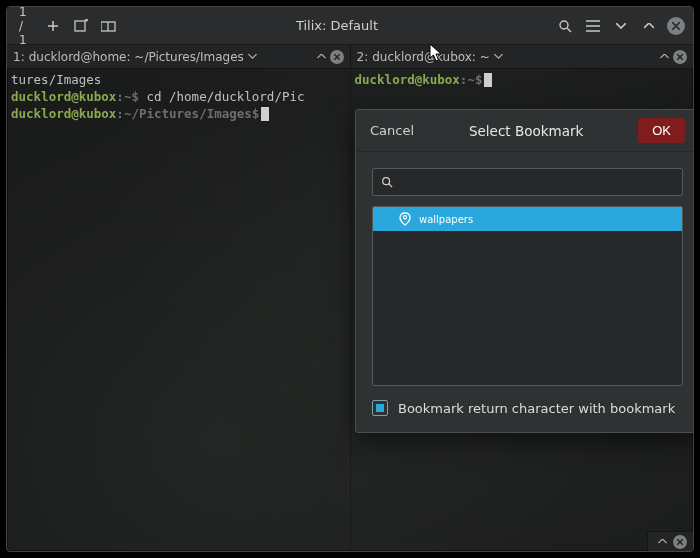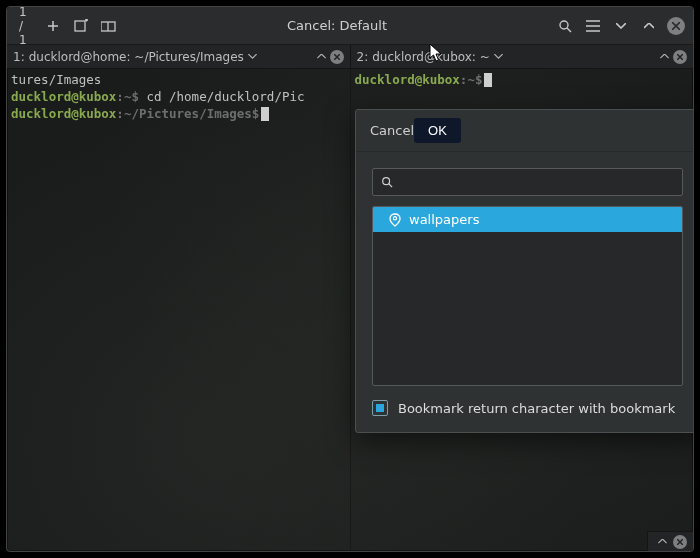--- a/index.html
+++ b/index.html
@@ -122,21 +122,21 @@
     z-index: 50;
   }
   .dialog-header {
     height: 42px; display: flex; align-items: center;
     padding: 0 14px;
     border-bottom: 1px solid #262829;
   }
   .dialog-header .cancel { color: #d0d0d0; cursor:pointer; font-size:13px;}
   .dialog-header .dtitle { flex:1; text-align:center; color:#e7e7e7; font-size:13.5px; }
   .ok-btn {
-    background: #0f172a;
+    background: #7f1d1d;
     color: #fff;
     border: none;
     border-radius: 3px;
     padding: 5px 14px;
     font-size: 13px;
     cursor: pointer;
   }
   .dialog-body { padding: 16px; }
   .search-field {
     display:flex; align-items:center;
@@ -147,21 +147,21 @@
   .search-field input {
     flex:1; background:transparent; border:none; outline:none;
     color:#d0d0d0; font-size:12.5px;
   }
   .listbox {
     border:1px solid #55595a; border-radius:2px;
     background:#262829; height: 180px; overflow:hidden;
   }
   .list-item {
     display:flex; align-items:center; gap:8px;
-    padding: 5px 16px; font-size:13px;
+    padding: 5px 26px; font-size:10px;
   }
   .list-item.selected { background:#2aa7dc; color:#fff; }
   .checkbox-row {
     display:flex; align-items:center; gap:10px; margin-top:14px;
     font-size:13px; color:#dcdcdc;
   }
   .checkbox {
     width:16px; height:16px; border:1px solid #7aa0ad;
     display:flex; align-items:center; justify-content:center;
     cursor:pointer; border-radius:2px;
@@ -194,21 +194,21 @@
             <path d="M11 1h3M12.5 -0.5v3" stroke="#c7c7c7" stroke-width="1.3"></path>
           </svg>
       </div>
       <div class="icon-btn">
         <svg width="16" height="12" viewBox="0 0 16 12">
             <rect x="0" y="2" width="14" height="9" fill="none" stroke="#c7c7c7" stroke-width="1.3"></rect>
             <line x1="7" y1="2" x2="7" y2="11" stroke="#c7c7c7" stroke-width="1.3"></line>
           </svg>
       </div>
     </div>
-    <div class="title">Cancel: Default</div>
+    <div class="title">Tilix: Default</div>
     <div class="right">
       <div class="icon-btn">
         <svg width="14" height="14" viewBox="0 0 14 14">
             <circle cx="6" cy="6" r="4" fill="none" stroke="#c7c7c7" stroke-width="1.4"></circle>
             <line x1="9" y1="9" x2="13" y2="13" stroke="#c7c7c7" stroke-width="1.4"></line>
           </svg>
       </div>
       <div class="icon-btn">
         <svg width="14" height="12" viewBox="0 0 14 12">
             <path d="M0 1h14M0 6h14M0 11h14" stroke="#c7c7c7" stroke-width="1.6"></path>
@@ -300,20 +300,21 @@
     </div>
   </div>
 
   <svg class="mouse-cursor" width="16" height="20" viewBox="0 0 16 20">
     <path d="M1 1 L1 15 L4.5 12 L7 18 L9.5 17 L7 11 L12 11 Z" fill="#fff" stroke="#000" stroke-width="1"></path>
   </svg>
 
   <div class="dialog">
     <div class="dialog-header">
       <span class="cancel">Cancel</span>
+      <span class="dtitle">Select Bookmark</span>
       <button class="ok-btn">OK</button>
     </div>
     <div class="dialog-body">
       <div class="search-field">
         <svg width="12" height="12" viewBox="0 0 14 14">
             <circle cx="6" cy="6" r="4" fill="none" stroke="#cfcfcf" stroke-width="1.4"></circle>
             <line x1="9" y1="9" x2="13" y2="13" stroke="#cfcfcf" stroke-width="1.4"></line>
           </svg>
         <input type="text" placeholder="" style="">
       </div>

